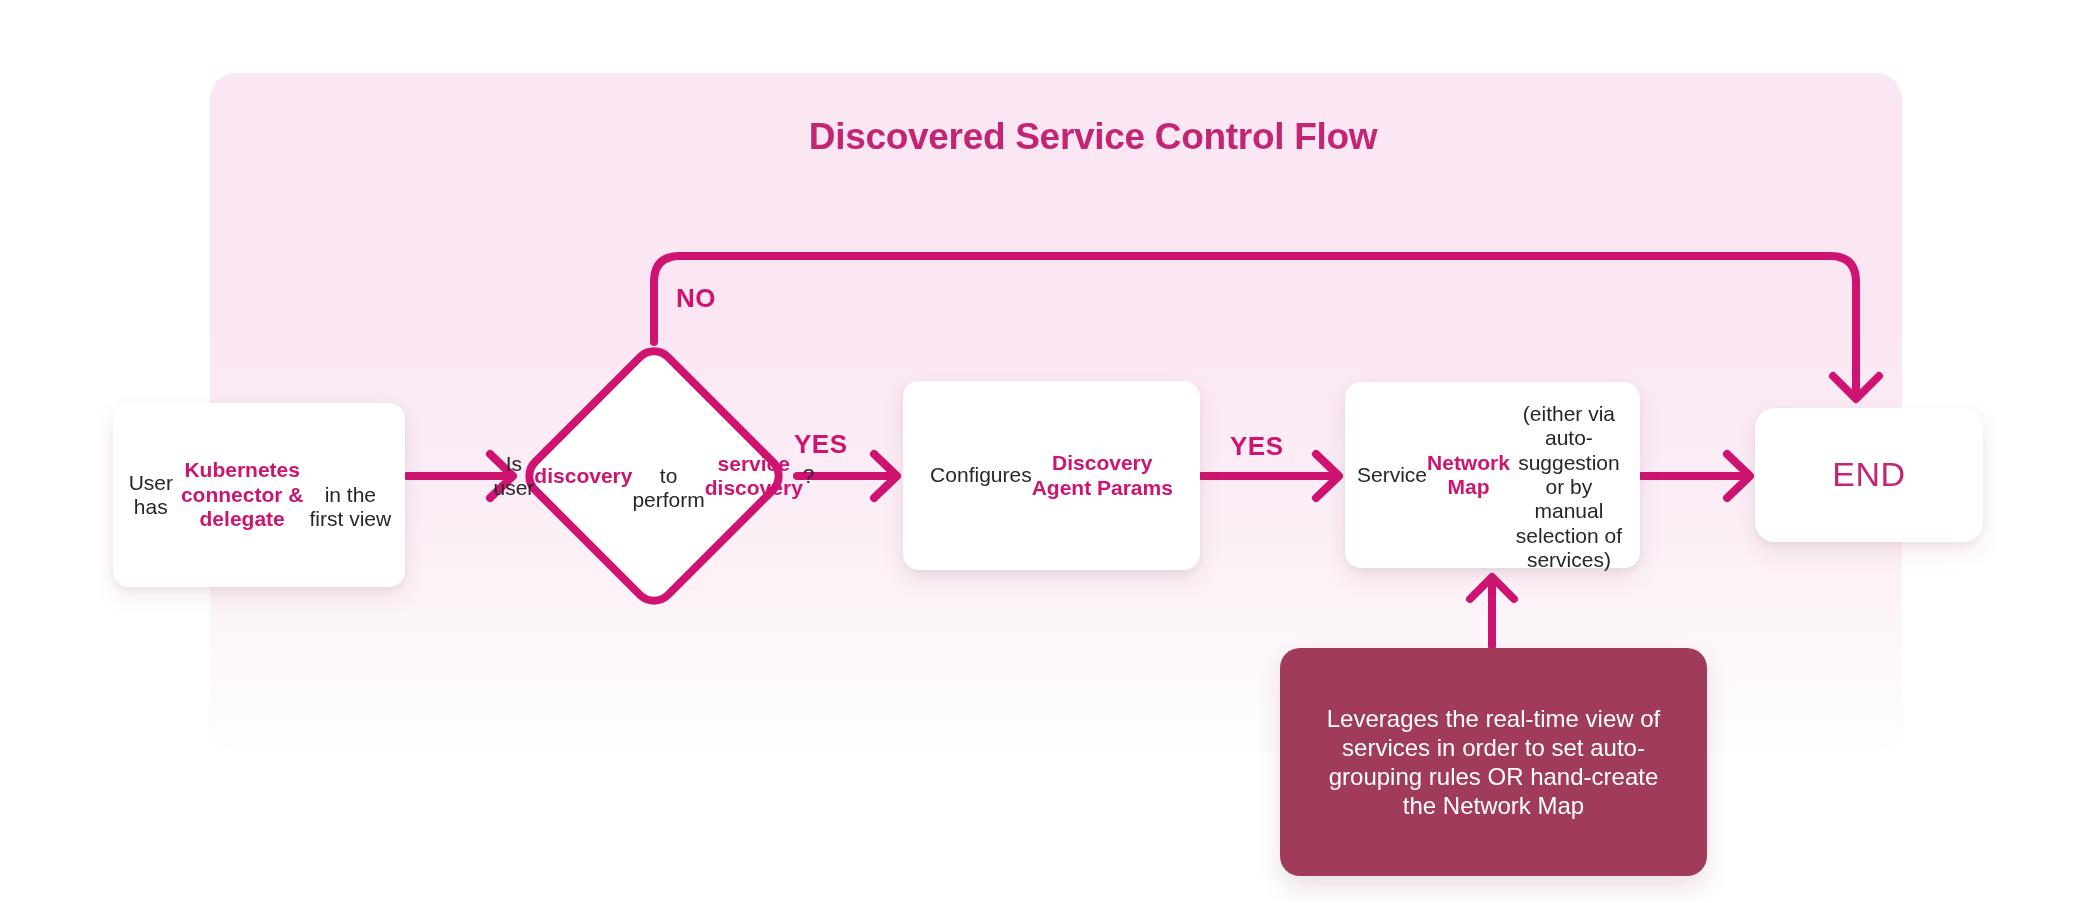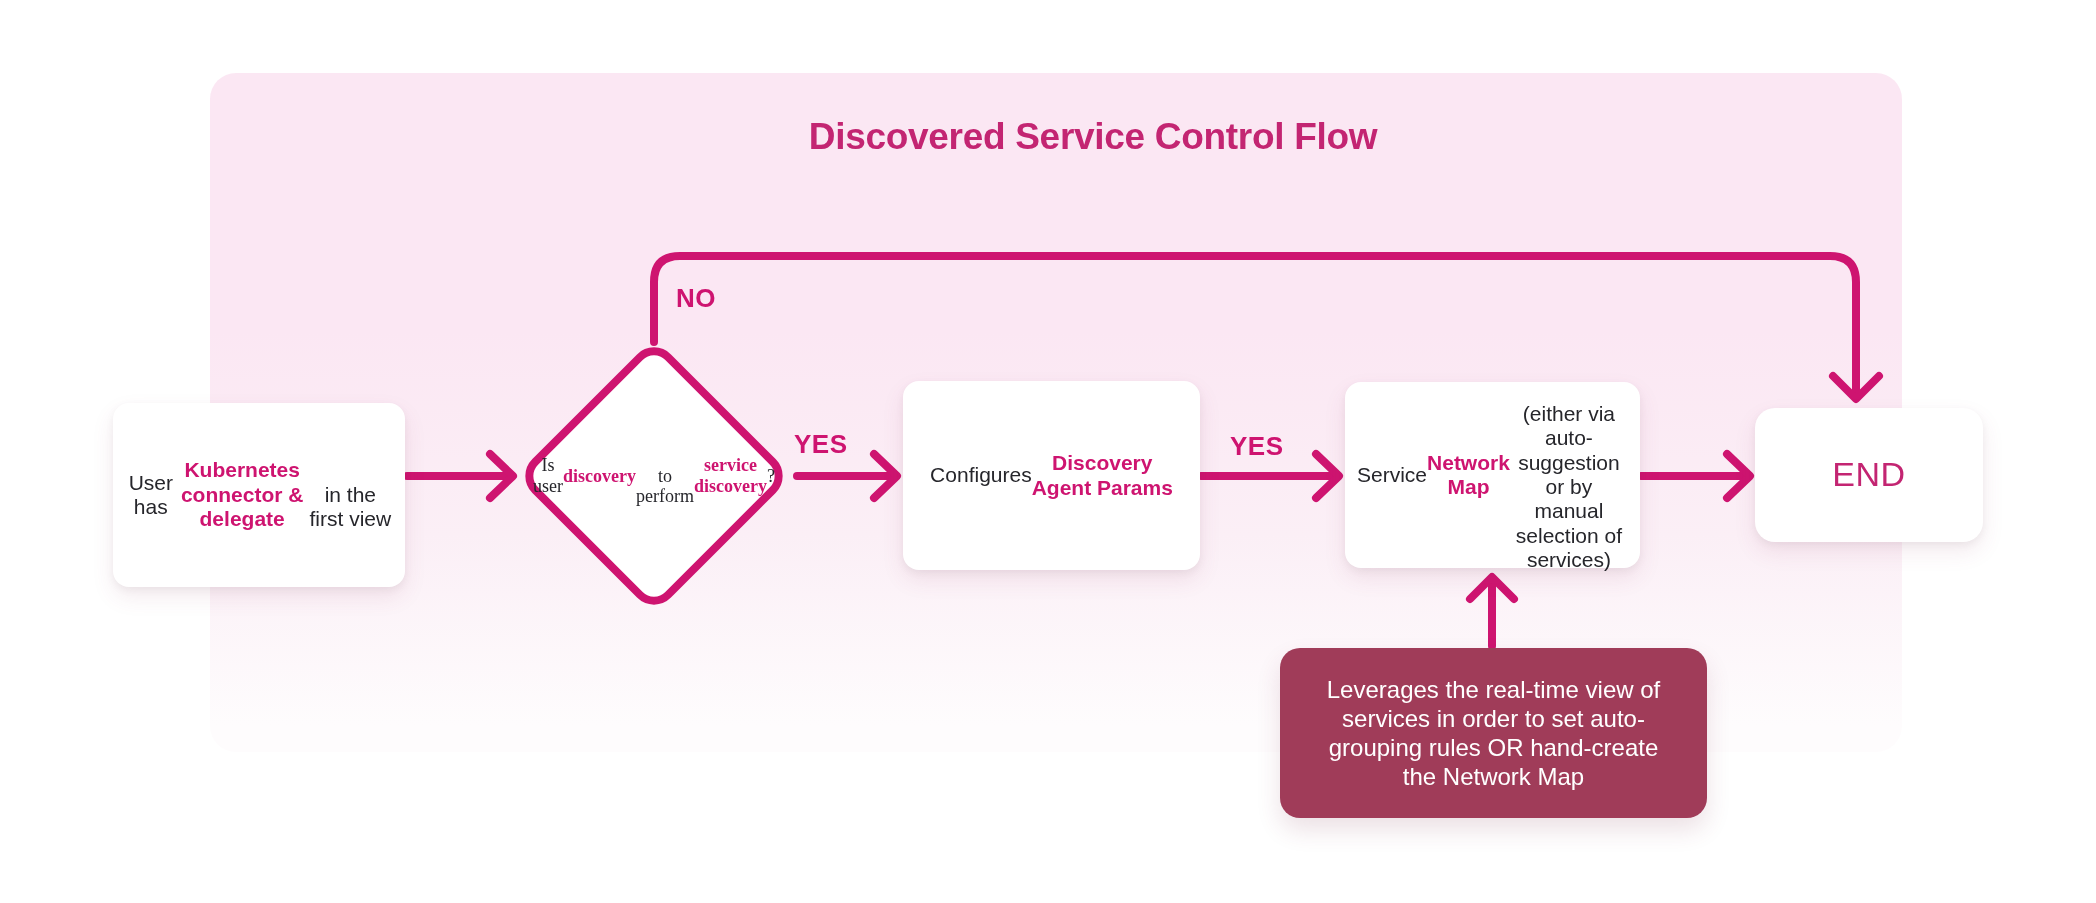--- a/index.html
+++ b/index.html
@@ -28,28 +28,28 @@
     color:var(--textDark); font-size:21px; line-height:1.16; white-space:pre-line; padding:8px 12px;
   }
   .hl{color:var(--accent); font-weight:700;}
   .diamond-shape{
     position:absolute; left:556px; top:378px; width:196px; height:196px; box-sizing:border-box;
     background:var(--boxBg); border:8px solid var(--accent); border-radius:24px; transform:rotate(45deg);
   }
   .diamond-text{
     position:absolute; left:544px; top:400px; width:220px; height:152px;
     display:flex; align-items:center; justify-content:center; text-align:center;
-    font-size:18px; line-height:1.16; white-space:pre-line; color:var(--textDark);font-family:Liberation Serif, serif;
+    font-size:21px; line-height:1.16; white-space:pre-line; color:var(--textDark);
   }
   .edge-label{
     position:absolute; font-size:26px; font-weight:700; color:var(--accent); letter-spacing:0.5px;
   }
   .end-card{font-size:34px; font-weight:400; color:var(--titleColor); letter-spacing:0.5px; border-radius:20px;}
   .note{
-    position:absolute; left:1280px; top:648px; width:427px; height:170px; box-sizing:border-box;
+    position:absolute; left:1280px; top:648px; width:427px; height:228px; box-sizing:border-box;
     background:var(--noteBg); color:var(--noteText); border-radius:20px;
     box-shadow:0 12px 24px rgba(120,40,70,0.14);
     display:flex; align-items:center; justify-content:center; text-align:center;
     font-size:24px; line-height:1.21; white-space:pre-line; padding:10px 16px;
   }
 </style>
 </head>
 <body>
 
 <div class="canvas">

